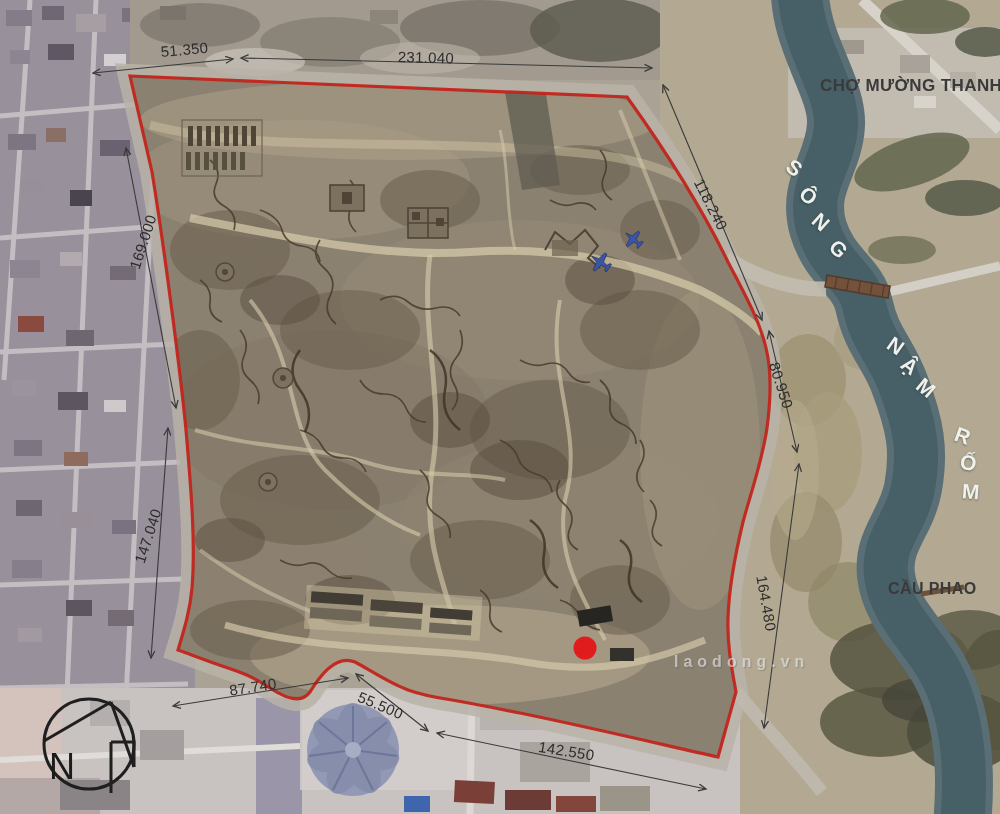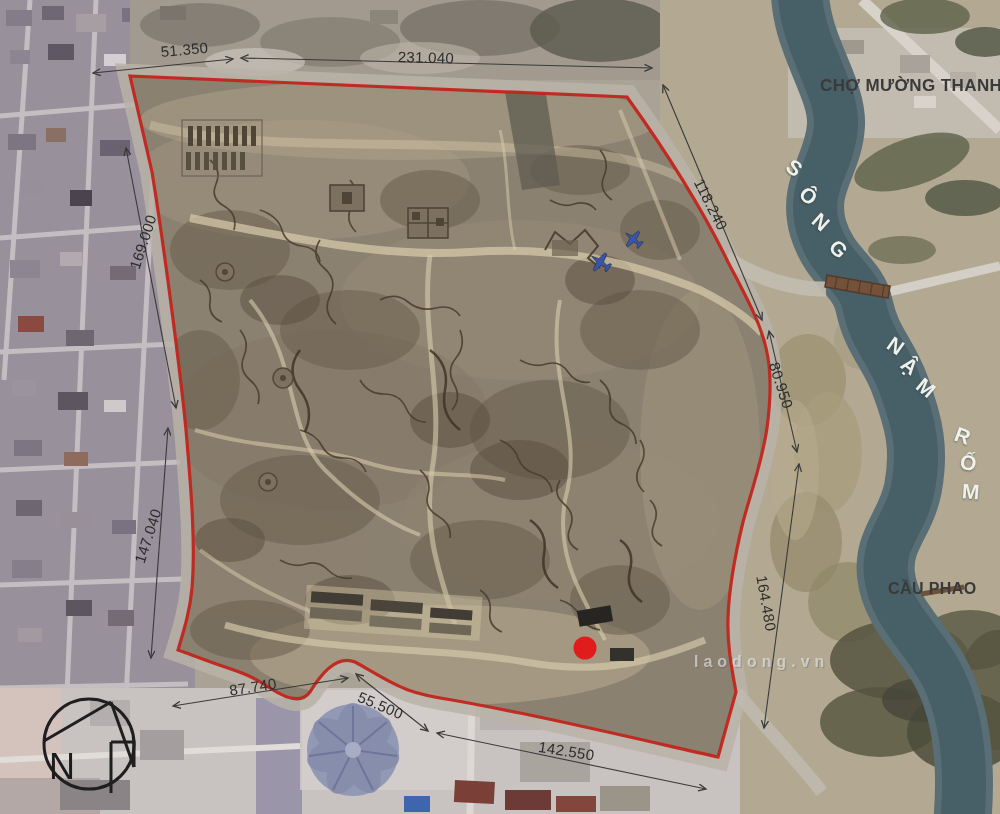--- a/index.html
+++ b/index.html
@@ -9,21 +9,21 @@
   .lbl{position:absolute;color:#2d2d2d;font-size:15px;letter-spacing:.3px;
        white-space:nowrap;transform-origin:0 0;font-weight:500;}
   .place{position:absolute;font-weight:bold;color:#3a3a3a;font-size:17px;
          letter-spacing:.4px;white-space:nowrap;}
   .riv{position:absolute;color:#f1f1ec;font-weight:bold;font-size:21px;
        text-shadow:0 1px 2px rgba(30,50,50,.55);transform-origin:center;}
   .wm{position:absolute;left:686px;top:618px;color:rgba(232,232,230,.55);
       font-weight:bold;font-size:31px;letter-spacing:1px;
       text-shadow:1px 1px 2px rgba(70,70,70,.35);}
   .wm .star{font-size:25px;}
-  .wm-url{position:absolute;left:694px;top:653px;font-size:16px;letter-spacing:5px;
+  .wm-url{position:absolute;left:674px;top:653px;font-size:16px;letter-spacing:5px;
       color:rgba(235,235,235,.62);font-weight:bold;
       text-shadow:1px 1px 1px rgba(70,70,70,.3);}
   .north-n{position:absolute;left:49px;top:746px;font-size:36px;color:#1c1c1c;}
 </style>
 </head>
 <body>
 
 <div class="stage">
 
 <svg width="1000" height="814" viewBox="0 0 1000 814">

